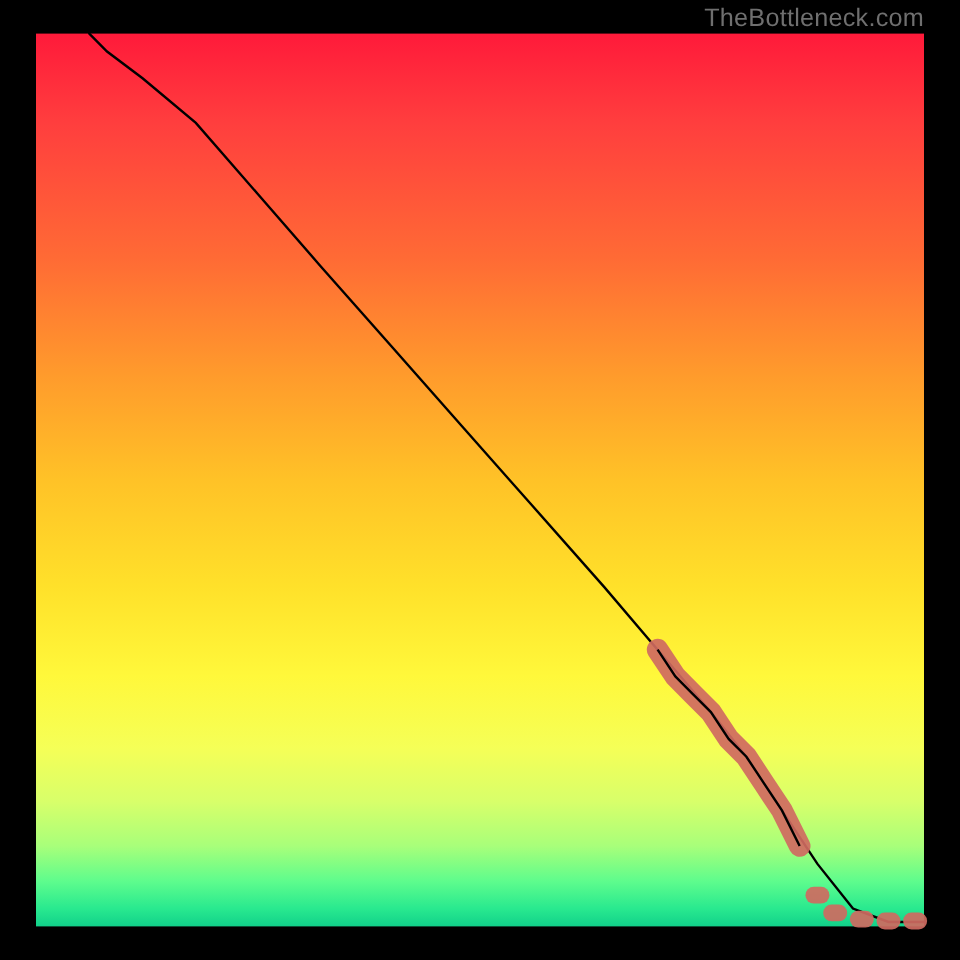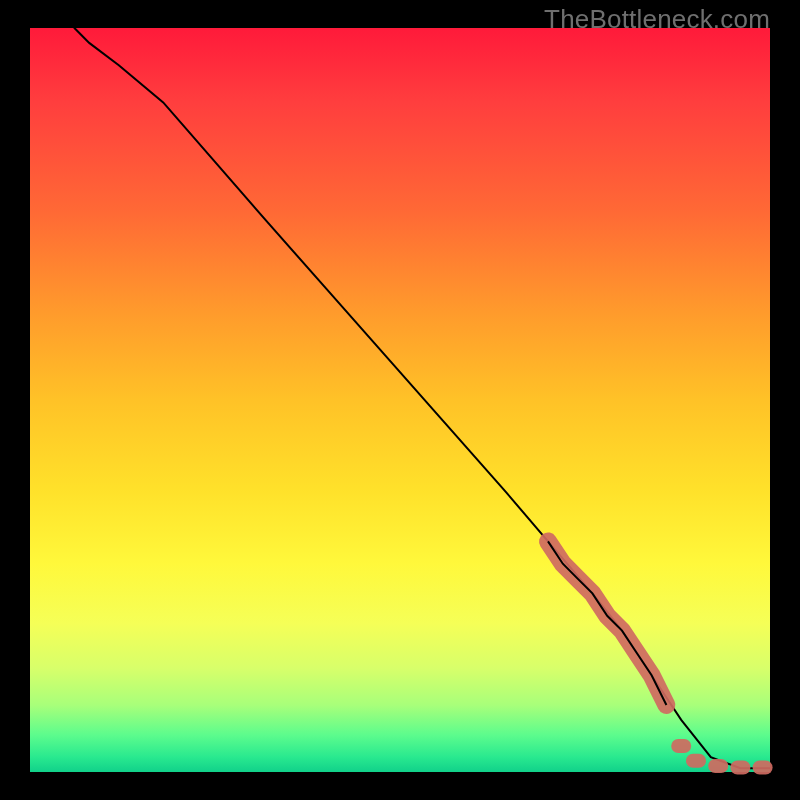--- a/index.html
+++ b/index.html
@@ -39,21 +39,21 @@
       #5dfc8d 95%,
       #29e98f 98%,
       #11d18a 100%
     );
   }
   .watermark {
     position: absolute;
     top: 4px;
     right: 30px;
     color: #6f6f6f;
-    font-size: 26px;
+    font-size: 21px;
     font-weight: 400;
     letter-spacing: 0.2px;
     user-select: none;
   }
   svg.overlay {
     position: absolute;
     left: 0;
     top: 0;
     width: 740px;
     height: 744px;

